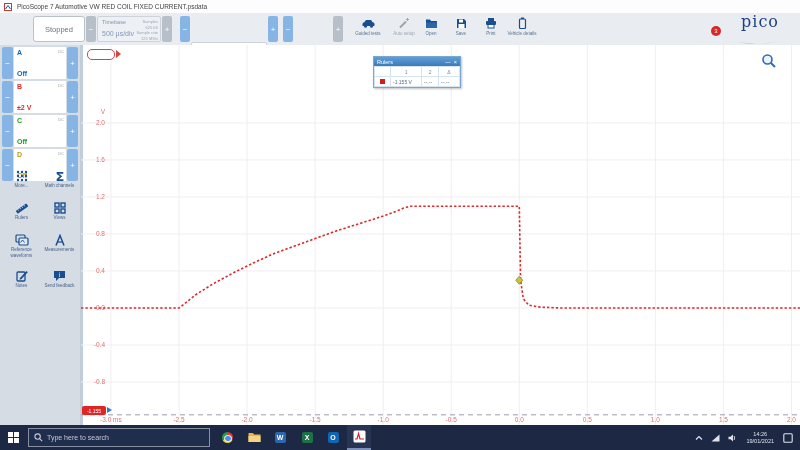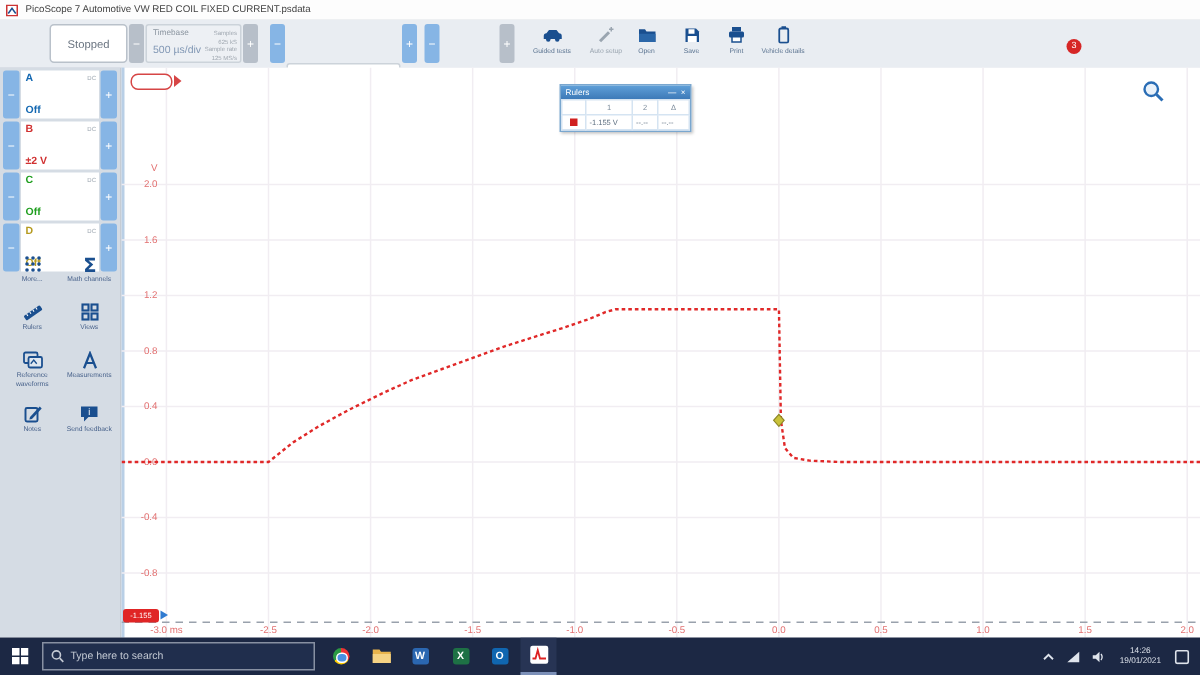--- a/index.html
+++ b/index.html
@@ -196,20 +196,27 @@
             <rect x="3" y="0.5" width="3" height="1.6" fill="#1a4f8f"></rect>
             <rect x="1.5" y="2" width="6" height="9.5" rx="1" fill="none" stroke="#1a4f8f" stroke-width="1.2"></rect>
           </svg>
       </span>
       <span class="tl">Vehicle details</span>
     </div>
 
     <div class="badge">
         <span>3</span>
       </div>
+    <div class="logo">
+      <div class="p">pico</div>
+      <svg width="46" height="5" viewBox="0 0 46 5" style="margin-top:-4px;">
+          <path d="M1 2 Q23 6 45 0.5 Q30 4.5 10 3.5 Z" fill="#7aa6cf"></path>
+        </svg>
+      <div class="t">Technology</div>
+    </div>
   </div>
 
   <div class="sidebar">
 
     <div class="chcard" style="top:2px;">
       <div class="chbtn">−</div>
       <div class="chmid">
         <span class="cl ch-a">A</span>
         <span class="cs ch-a">Off</span>
         <span class="cc">DC</span>

